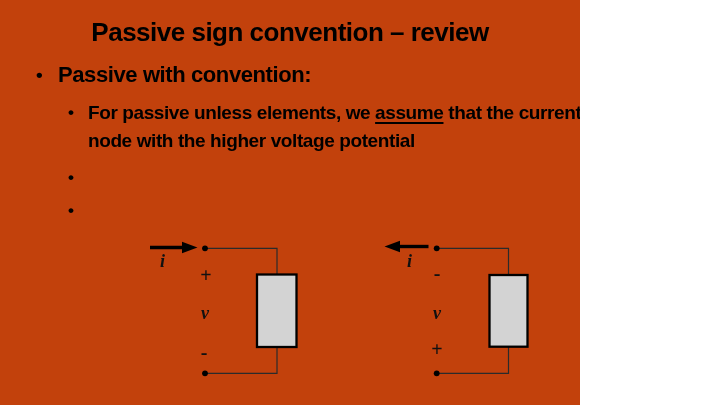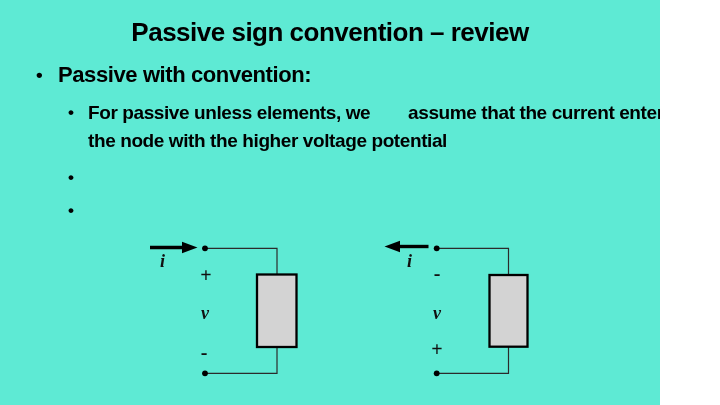--- a/index.html
+++ b/index.html
@@ -1,20 +1,20 @@
 <!DOCTYPE html>
 <html><head>
 <meta charset="utf-8">
 <style>
   html, body { margin: 0; padding: 0; background: #ffffff; }
   .slide {
     position: relative;
-    width: 660px;
+    width: 580px;
     height: 405px;
-    background: #5eead4;
+    background: #c2410c;
     font-family: "Liberation Sans", sans-serif;
     font-weight: 700;
     color: #000000;
     overflow: hidden;
   }
   .title {
     position: absolute;
     left: 0; right: 0; top: 17px;
     text-align: center;
     font-size: 26px;
@@ -41,23 +41,23 @@
     left: 68px;
     font-size: 19px;
     line-height: 28px;
     letter-spacing: -0.4px;
   }
   .l2 .bullet { width: 20px; font-size: 17px; }
   .l2-1 { top: 99px; width: 622px; }
   .l2-2 { top: 164px; width: 655px; }
   .l2-3 { top: 197px; width: 300px; }
   .u {
+    text-decoration: underline;
     text-decoration-thickness: 2px;
     text-underline-offset: 3px;
-    margin-left: 33px;
   }
   .circuit {
     position: absolute;
     top: 233px;
   }
   .circuit-left  { left: 140px; }
   .circuit-right { left: 380px; }
   .svg-italic {
     font-family: "Liberation Serif", serif;
     font-style: italic;

